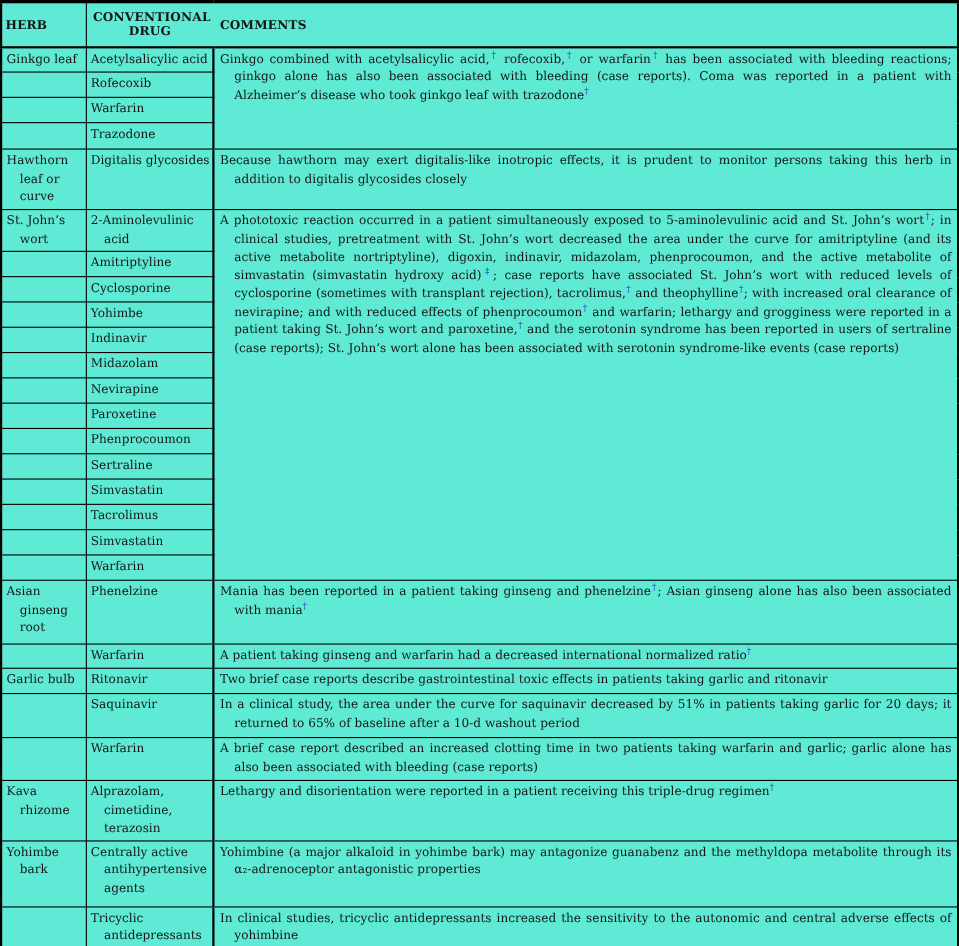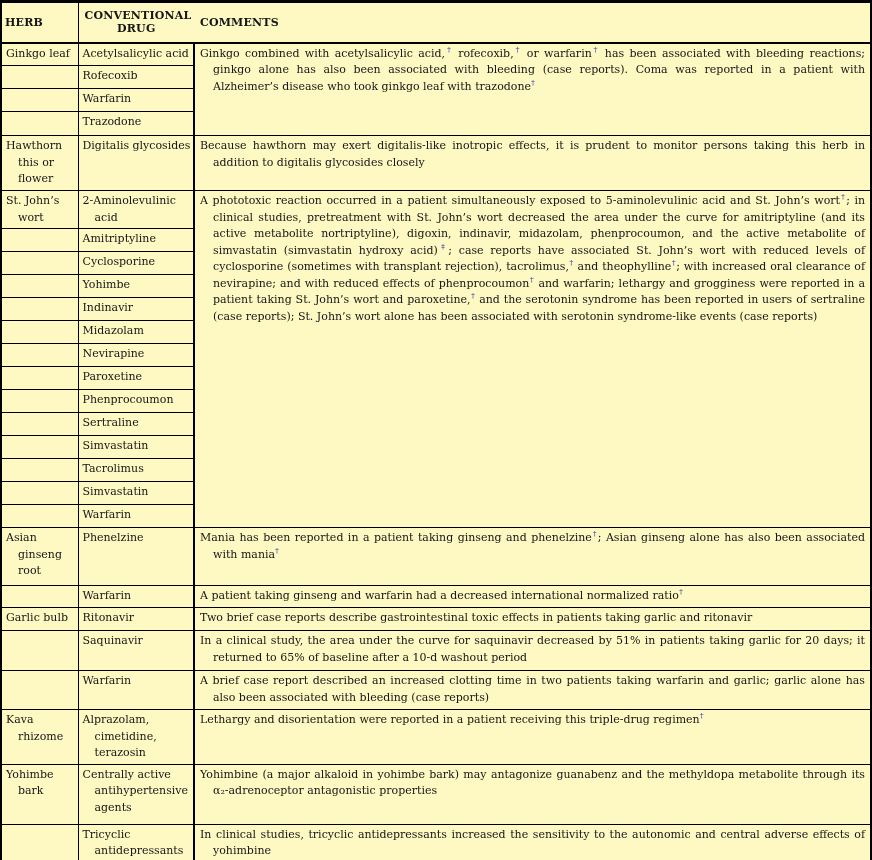--- a/index.html
+++ b/index.html
@@ -2,21 +2,21 @@
 <html style="--dagger: #3434b8;"><head>
 <meta charset="utf-8">
 <style>
   html, body { margin: 0; padding: 0; background: #ffffff; }
   .page {
     width: 872px;
     height: 860px;
     box-sizing: border-box;
     font-family: "DejaVu Serif", serif;
     color: #151515;
-    background: #fef9c3;
+    background: #5eead4;
     overflow: hidden;
   }
   table.grid {
     border-collapse: collapse;
     table-layout: fixed;
     width: 872px;
     border: 2px solid #000;
     border-top: 3px solid #000;
     border-bottom: 3px solid #000;
   }
@@ -93,21 +93,21 @@
         </tr>
         <tr style="height: 23px;">
           <td class="herb"></td>
           <td class="drug">Warfarin</td>
         </tr>
         <tr style="height: 24px;">
           <td class="herb"></td>
           <td class="drug">Trazodone</td>
         </tr>
         <tr style="height: 55px;">
-          <td class="herb">Hawthorn this or flower</td>
+          <td class="herb">Hawthorn leaf or curve</td>
           <td class="drug">Digitalis glycosides</td>
           <td class="comment" rowspan="1">Because hawthorn may exert digitalis-like inotropic effects, it is prudent to monitor persons taking this herb in addition to digitalis glycosides closely</td>
         </tr>
         <tr style="height: 36px;">
           <td class="herb">St. John’s wort</td>
           <td class="drug">2-Aminolevulinic acid</td>
           <td class="comment" rowspan="14">A phototoxic reaction occurred in a patient simultaneously exposed to 5-aminolevulinic acid and St. John’s wort<sup class="dagger">†</sup>; in clinical studies, pretreatment with St. John’s wort decreased the area under the curve for amitriptyline (and its active metabolite nortriptyline), digoxin, indinavir, midazolam, phenprocoumon, and the active metabolite of simvastatin (simvastatin hydroxy acid)<sup class="dagger">‡</sup>; case reports have associated St. John’s wort with reduced levels of cyclosporine (sometimes with transplant rejection), tacrolimus,<sup class="dagger">†</sup> and theophylline<sup class="dagger">†</sup>; with increased oral clearance of nevirapine; and with reduced effects of phenprocoumon<sup class="dagger">†</sup> and warfarin; lethargy and grogginess were reported in a patient taking St. John’s wort and paroxetine,<sup class="dagger">†</sup> and the serotonin syndrome has been reported in users of sertraline (case reports); St. John’s wort alone has been associated with serotonin syndrome-like events (case reports)</td>
         </tr>
         <tr style="height: 23px;">
           <td class="herb"></td>

